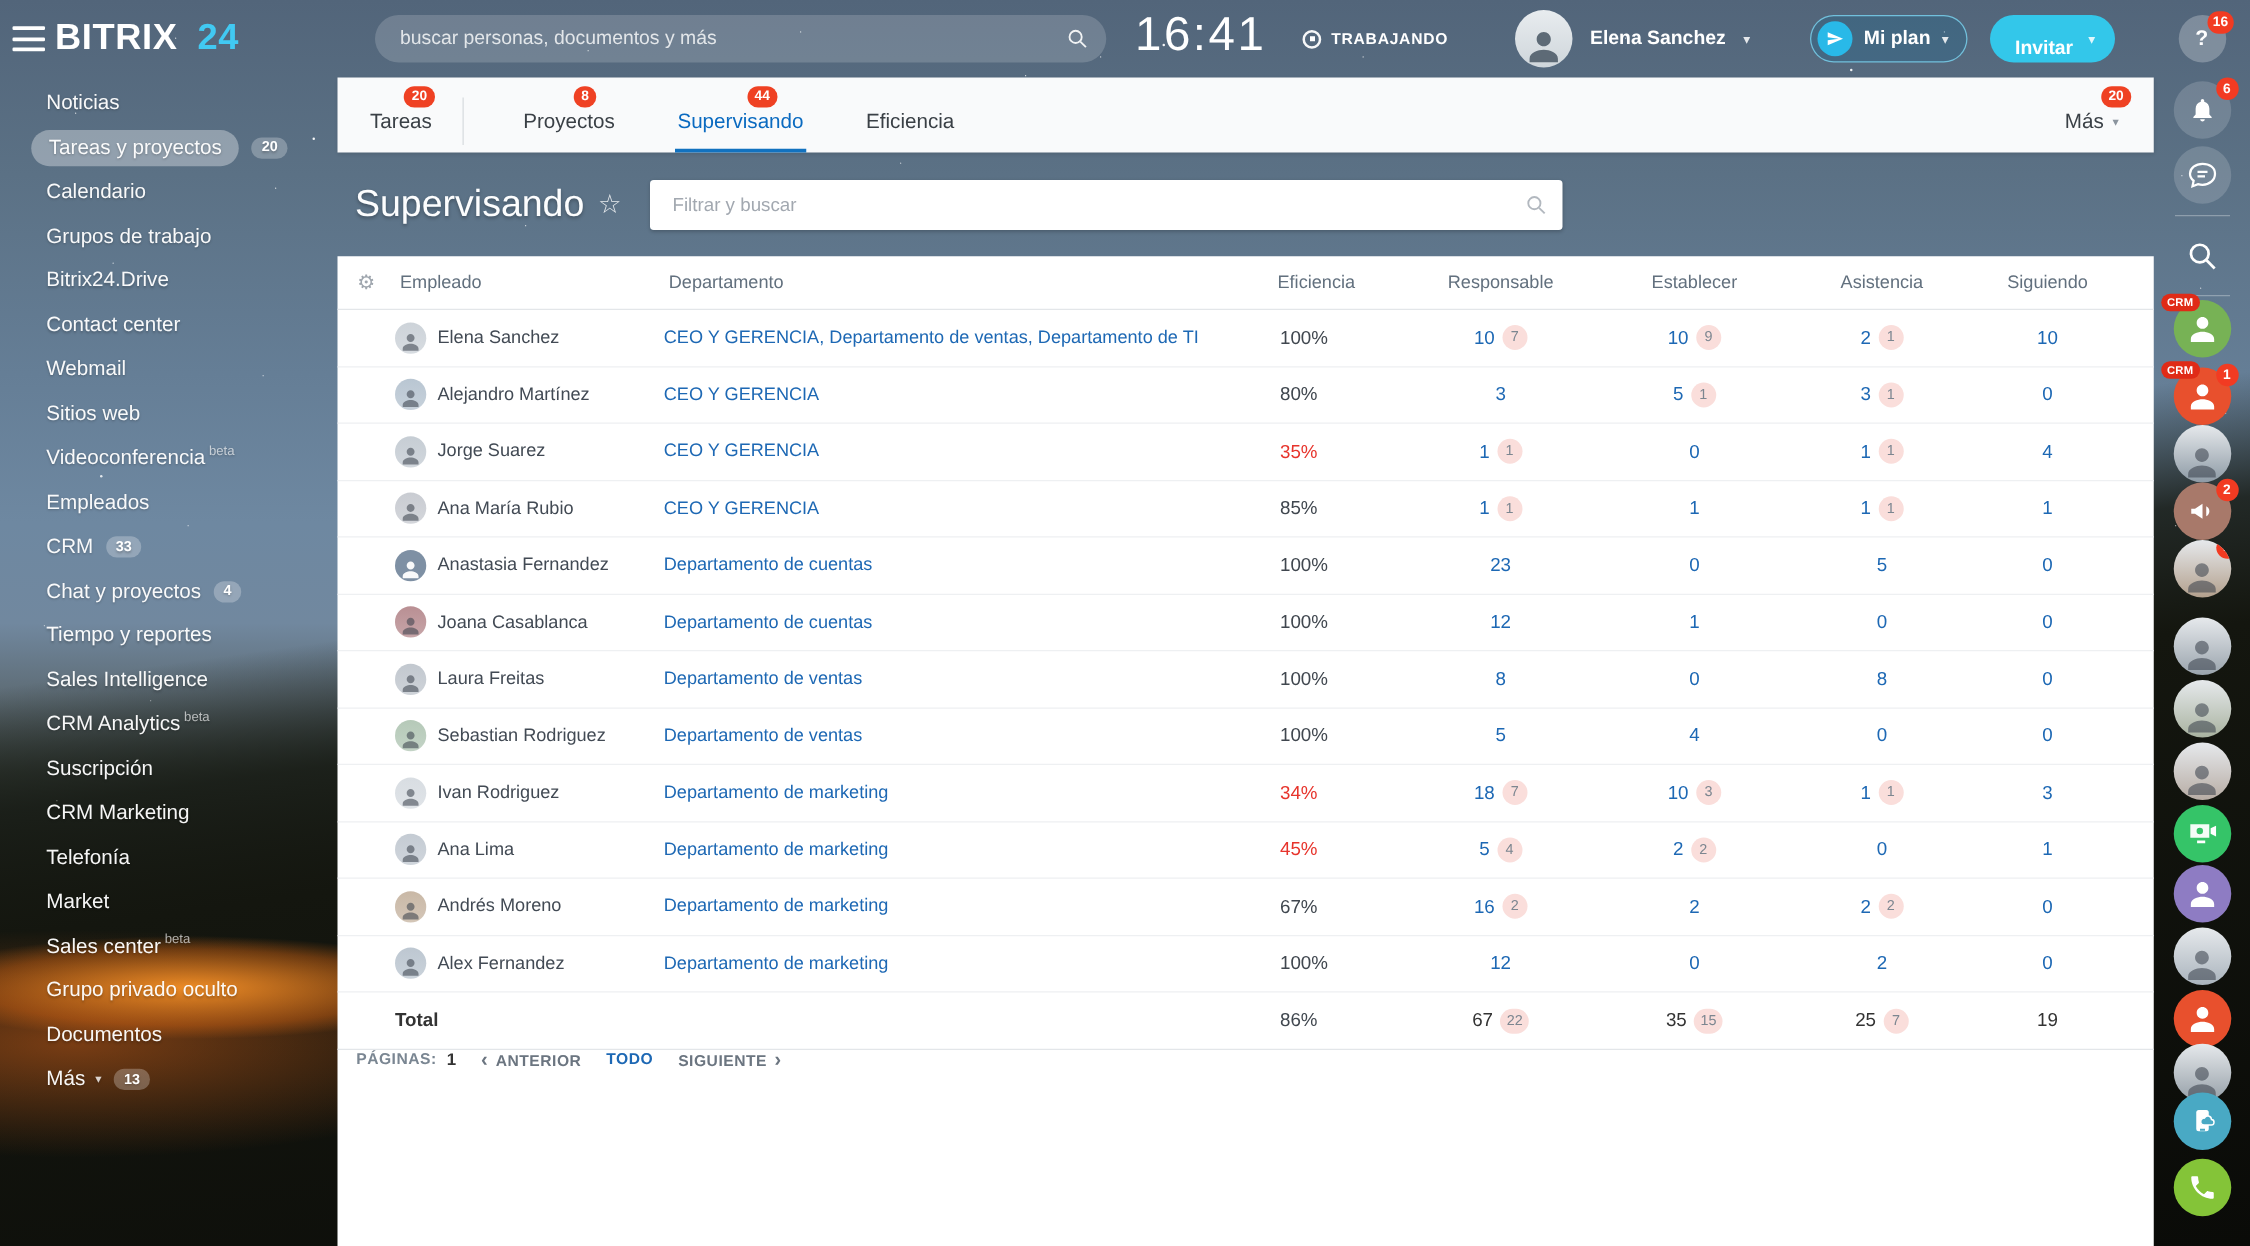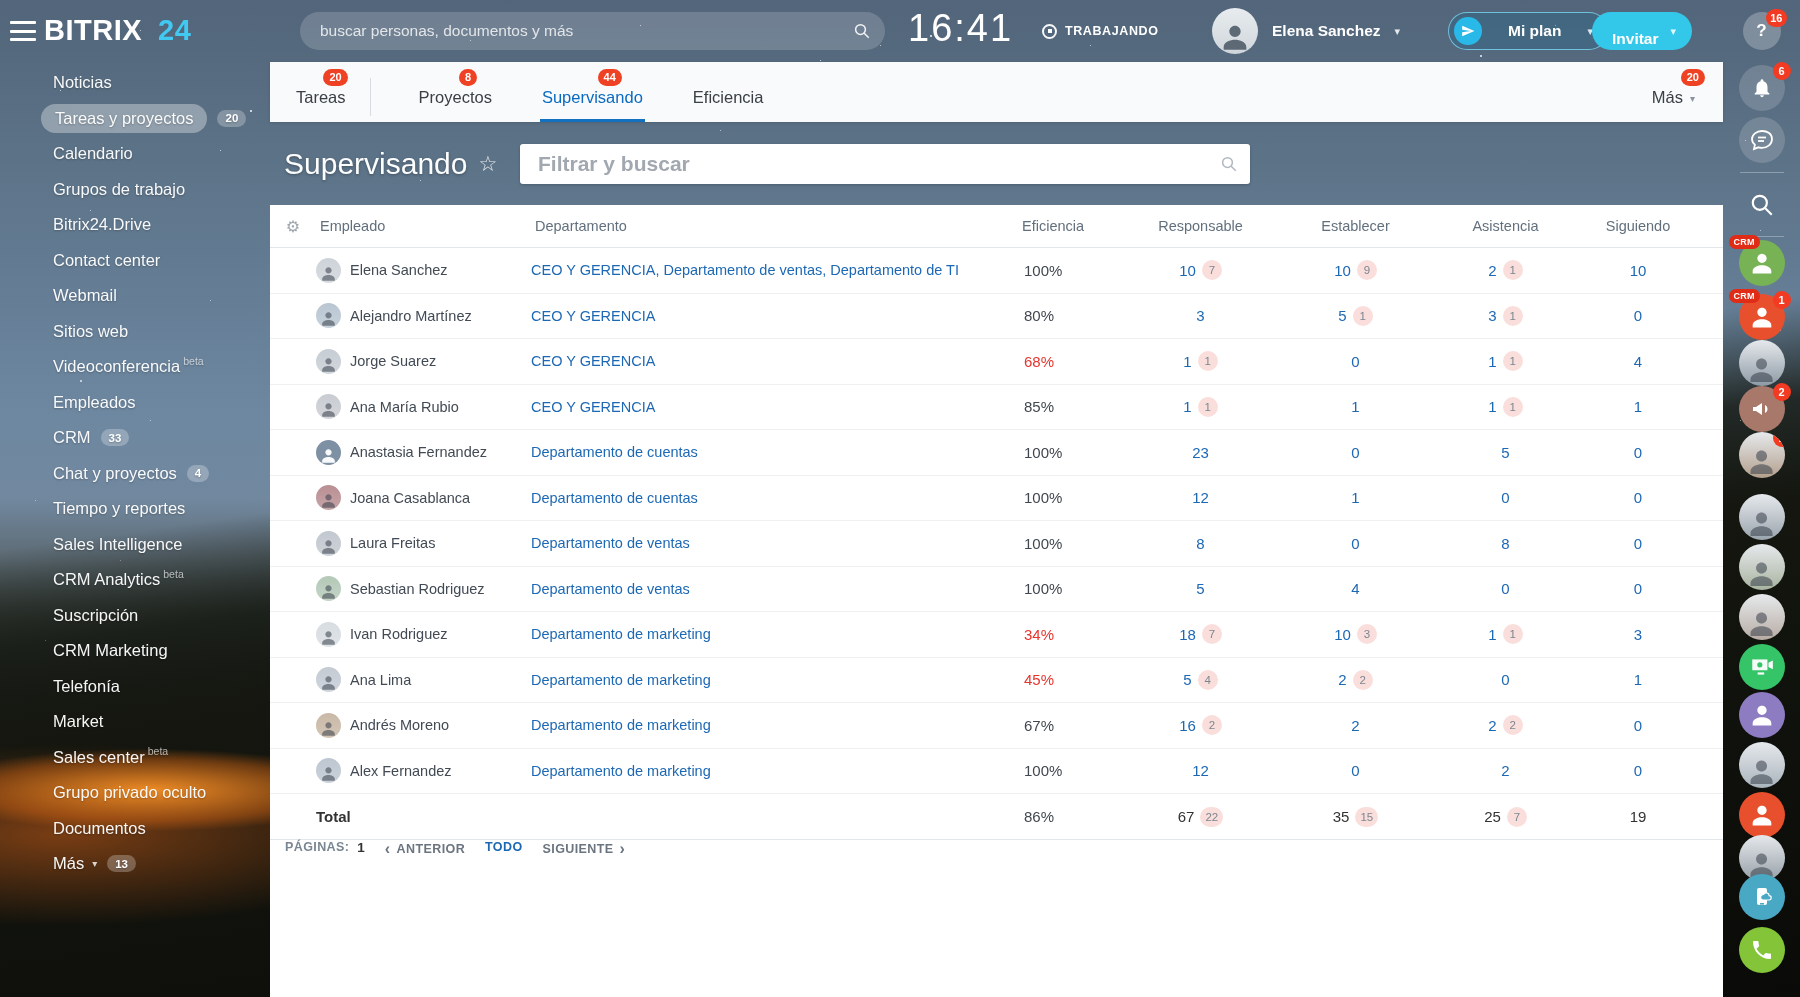--- a/index.html
+++ b/index.html
@@ -40,29 +40,29 @@
   .clock{position:absolute;left:908px;top:7px;font-size:38px;font-weight:300;color:#fff;letter-spacing:2px;}
   .status{position:absolute;left:1042px;top:0;height:62px;display:flex;align-items:center;gap:8px;color:#fff;}
   .stop-ic{width:15px;height:15px;border:2px solid rgba(255,255,255,.95);border-radius:50%;position:relative;}
   .stop-ic::after{content:"";position:absolute;left:3.5px;top:3.5px;width:4px;height:4px;background:#fff;}
   .status .lbl{font-size:12.5px;font-weight:700;letter-spacing:.6px;}
   .user{position:absolute;left:1212px;top:8px;display:flex;align-items:center;gap:14px;cursor:pointer;}
   .uavatar{width:46px;height:46px;border-radius:50%;background:linear-gradient(180deg,#e8ecef 0%,#cfd6db 100%);display:flex;align-items:flex-end;justify-content:center;overflow:hidden;}
   .uavatar svg{width:34px;height:34px;fill:#5d6a76;}
   .uname{color:#fff;font-weight:700;font-size:15.5px;}
   .caret{font-size:11px;color:rgba(255,255,255,.85);}
-  .plan-btn{position:absolute;left:1448px;top:12px;height:38px;border-radius:19px;border:1px solid rgba(125,215,242,.8);background:rgba(25,105,145,.28);display:flex;align-items:center;gap:26px;padding:0 14px 0 5px;cursor:pointer;}
+  .plan-btn{position:absolute;left:1448px;top:12px;height:38px;border-radius:19px;border:1px solid rgba(125,215,242,.8);background:rgba(25,105,145,.28);display:flex;align-items:center;gap:9px;padding:0 14px 0 5px;cursor:pointer;}
   .rocket{width:28px;height:28px;border-radius:50%;background:#29b9e8;display:flex;align-items:center;justify-content:center;}
   .rocket svg{width:14px;height:14px;fill:#fff;}
   .plan-btn .lbl{color:#fff;font-weight:700;font-size:15.5px;}
   .invite-btn{position:absolute;left:1592px;top:12px;height:38px;border-radius:19px;background:#33c7ea;display:flex;align-items:center;gap:12px;padding:0 16px 0 20px;cursor:pointer;}
   .invite-btn .lbl{color:#fff;font-weight:700;font-size:15.5px;margin-top:16px;}
 
   
-  .sidebar{position:absolute;left:0;top:62px;width:270px;bottom:0;padding-top:3px;margin-left:16px;}
+  .sidebar{position:absolute;left:0;top:62px;width:270px;bottom:0;padding-top:3px;}
   .side-item{height:35.5px;display:flex;align-items:center;padding-left:37px;color:rgba(255,255,255,.96);font-size:16.5px;cursor:pointer;white-space:nowrap;text-shadow:0 1px 2px rgba(0,0,0,.25);}
   .side-item.active{padding-left:25px;}
   .side-item.active .side-label{background:rgba(255,255,255,.34);border-radius:17px;padding:5px 14px;font-weight:400;}
   .side-badge{margin-left:10px;background:rgba(255,255,255,.26);border-radius:10px;padding:2.5px 8px;font-size:11.5px;font-weight:700;color:#fff;}
   .side-beta{font-size:10.5px;color:rgba(255,255,255,.65);margin-left:3px;position:relative;top:-6px;}
   .side-caret{font-size:10px;margin-left:8px;color:rgba(255,255,255,.8);}
 
   
   .main{position:absolute;left:270px;top:62px;width:1453px;bottom:0;}
   .tabbar{position:absolute;left:0;top:0;right:0;height:60px;background:#f9fafb;display:flex;align-items:stretch;padding:0 26px 0 24px;box-shadow:0 1px 3px rgba(0,0,0,.12);}
@@ -72,21 +72,21 @@
   .tab-badge{position:absolute;top:7px;left:55%;background:#ef4123;color:#fff;font-size:11px;font-weight:700;border-radius:9px;padding:2px 6px;line-height:1.2;}
   .tab-sep{width:1px;background:#d8dce0;margin:16px 46px 6px -24px;}
   .tab-more{margin-left:auto;margin-right:2px;position:relative;display:flex;align-items:flex-end;gap:7px;padding-bottom:15px;font-size:16.5px;color:#3a4046;cursor:pointer;}
   .tab-more .caret2{font-size:10px;color:#8b949e;padding-bottom:3px;}
   .tab-more .tab-badge{left:auto;right:-10px;}
 
   .subheader{position:absolute;left:0;top:60px;right:0;height:83px;display:flex;align-items:center;padding-left:14px;}
   .page-title{font-size:30px;font-weight:300;color:#fcfdfe;text-shadow:0 1px 3px rgba(0,0,0,.3);}
   .fav-star{font-size:21px;color:rgba(255,255,255,.85);margin-left:11px;cursor:pointer;}
   .filterbox{position:absolute;left:250px;top:22px;width:730px;height:40px;background:#fff;border-radius:3px;display:flex;align-items:center;padding:0 12px 0 16px;box-shadow:0 1px 3px rgba(0,0,0,.2);}
-  .filterbox input{flex:1;border:none;outline:none;font-size:21px;color:#333;background:transparent;font-weight:bold;}
+  .filterbox input{flex:1;border:none;outline:none;font-size:15px;color:#333;background:transparent;}
   .filterbox input::placeholder{color:#a2a8b0;}
 
   .tablewrap{position:absolute;left:0;top:143px;right:0;bottom:0;background:#fff;}
   .trow{display:grid;grid-template-columns:46px 215px 487px 105px 155px 155px 145px 120px;align-items:center;}
   .thead{height:43px;border-bottom:1px solid #e3e6e9;color:#62707e;font-size:14.5px;}
   .thead .hcell{padding:0 4px;}
   .gear{font-size:16px;color:#9fa6ae;text-align:center;cursor:pointer;}
   .c-center{text-align:center;}
   .c-eff{padding-left:6px;}
   .drow{height:45.5px;border-bottom:1px solid #eef0f2;font-size:14.5px;}
@@ -360,21 +360,21 @@
             <div></div>
             <div class="empcell">
               <span class="ravatar" style="background: linear-gradient(rgb(198, 205, 212) 0%, rgba(198, 205, 212, 0.8) 100%);">
                 <svg viewBox="0 0 24 24" style="fill: rgba(55, 62, 72, 0.55);">
                   <path d="M12 12c2.2 0 4-1.8 4-4s-1.8-4-4-4-4 1.8-4 4 1.8 4 4 4zm0 2c-3.3 0-8 1.7-8 5v2h16v-2c0-3.3-4.7-5-8-5z"></path>
                 </svg>
               </span>
               <span class="empname">Jorge Suarez</span>
             </div>
             <div class="deptcell"><span>CEO Y GERENCIA</span></div>
-            <div class="c-eff"><span class="pct alert">68%</span></div>
+            <div class="c-eff"><span class="pct alert">35%</span></div>
             <div class="numcell">
               <span class="numval">1</span>
               <span class="pinkb">1</span>
             </div>
             <div class="numcell">
               <span class="numval">0</span>
             </div>
             <div class="numcell">
               <span class="numval">1</span>
               <span class="pinkb">1</span>

